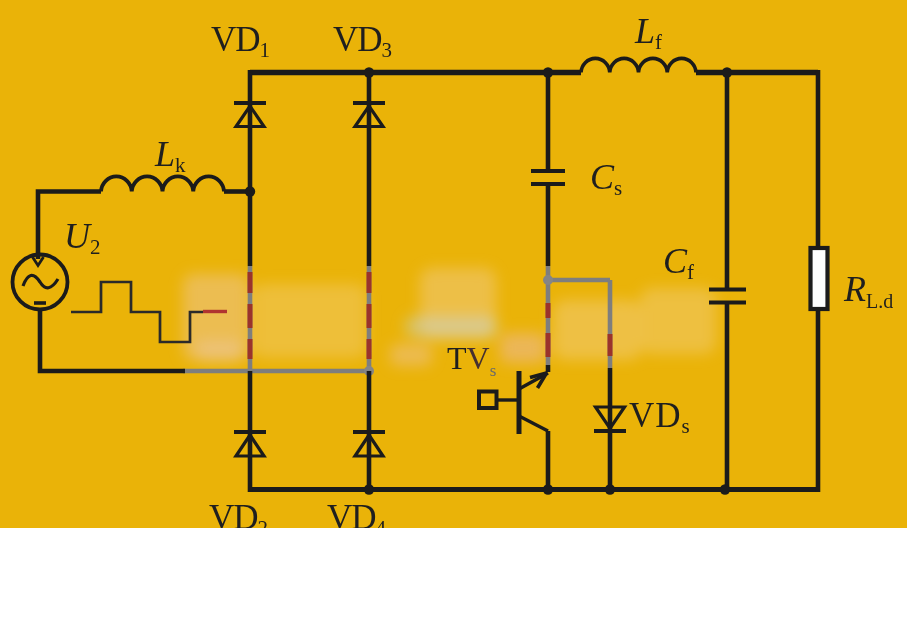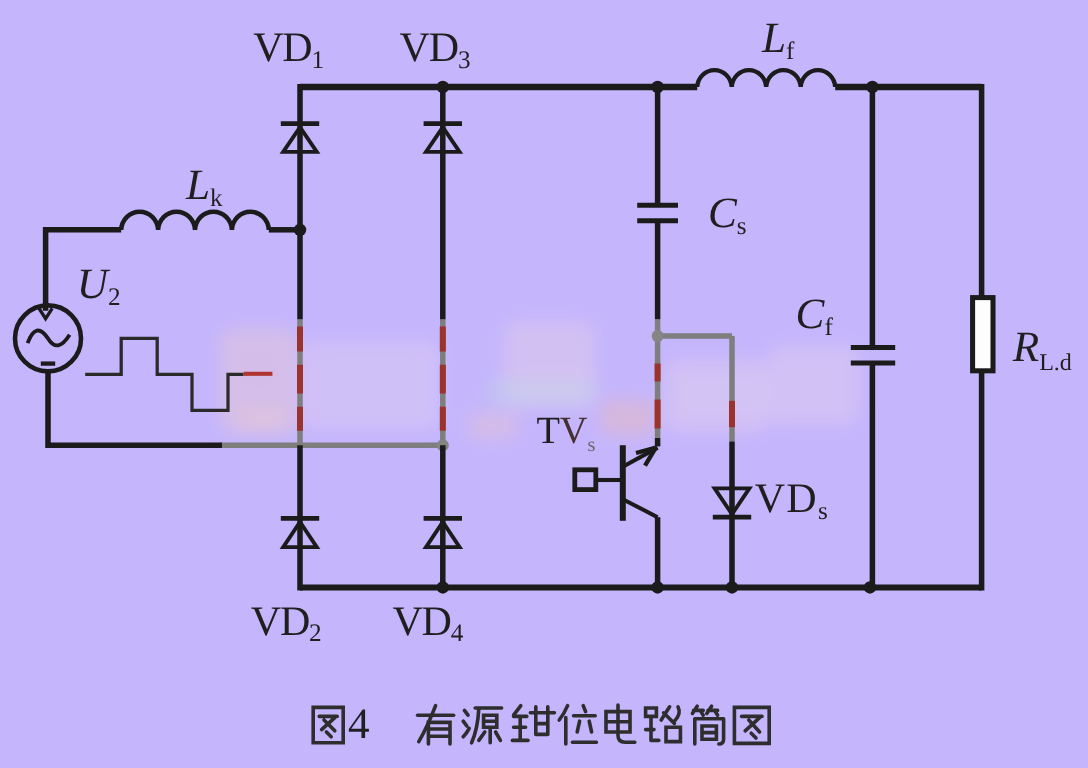--- a/index.html
+++ b/index.html
@@ -1,16 +1,16 @@
 <!DOCTYPE html>
 <html><head>
 <meta charset="utf-8">
 <style>
   html,body{margin:0;padding:0;background:#ffffff;}
-  #page{position:relative;width:907px;height:640px;background:#c4b5fd;overflow:hidden;}
+  #page{position:relative;width:907px;height:528px;background:#eab308;overflow:hidden;}
   svg{position:absolute;left:0;top:0;}
   text{font-family:"Liberation Serif",serif;fill:#1f1f1f;}
 </style>
 </head>
 <body>
 <div id="page">
 <svg width="907" height="640" viewBox="0 0 907 640">
 
   <g filter="url(#blur1)">
     <rect x="183" y="274" width="66" height="86" rx="10" fill="#f0cdc9" opacity="0.38"></rect>

